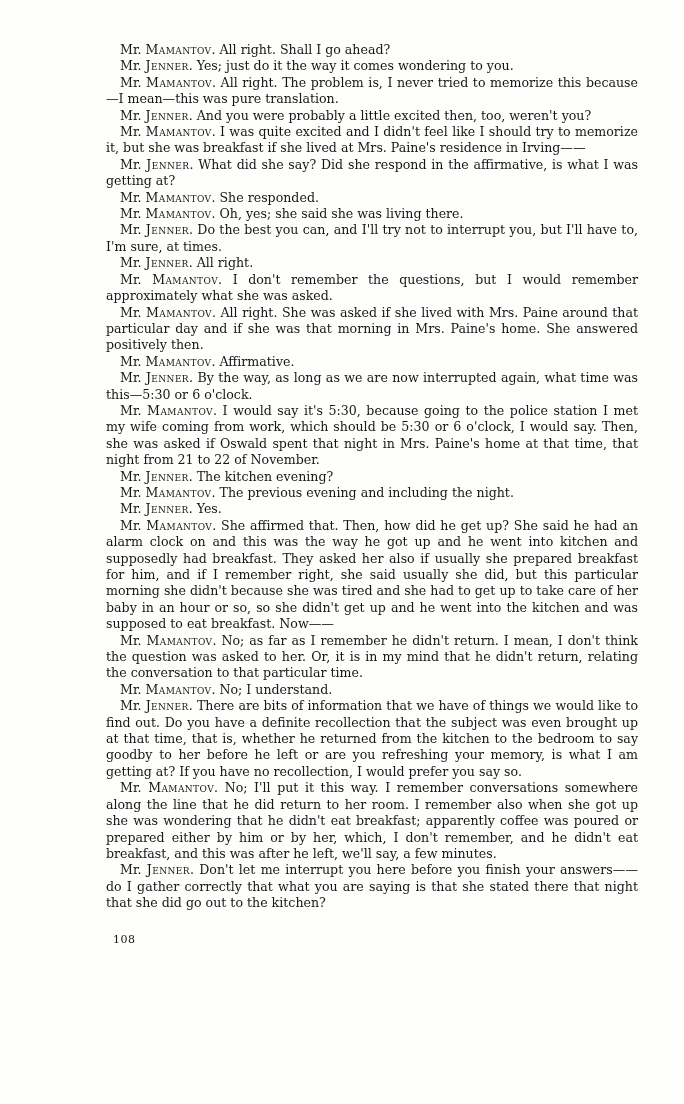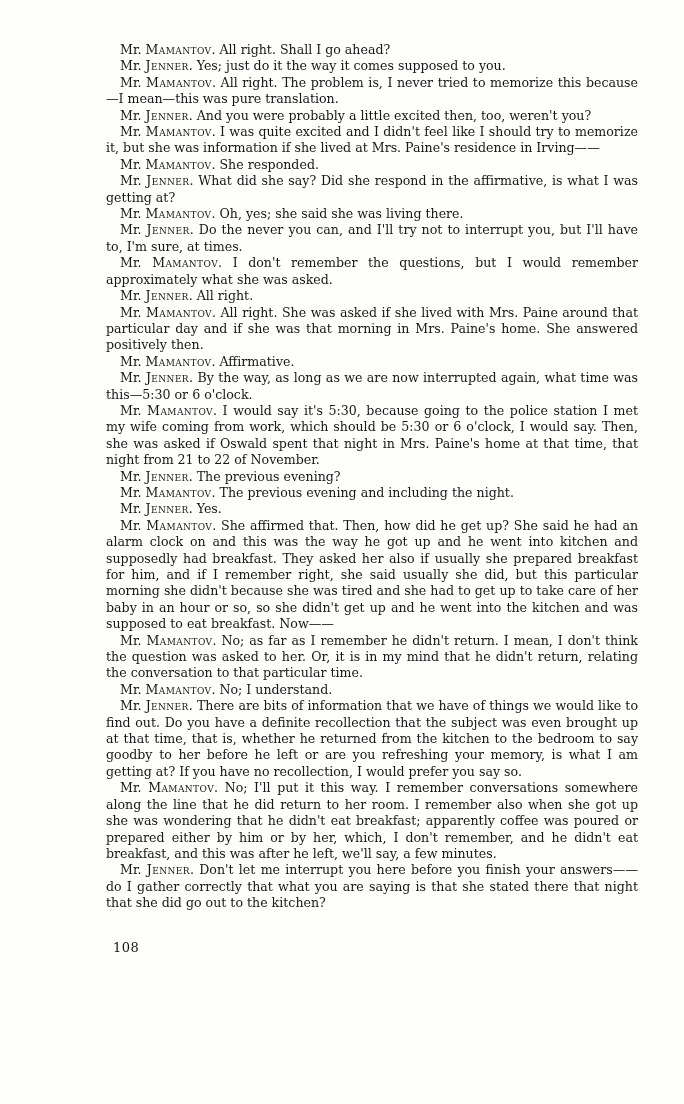--- a/index.html
+++ b/index.html
@@ -27,50 +27,50 @@
   }
   .para {
     margin: 0;
     text-indent: 14px;
   }
   .speaker .sc {
     font-variant: small-caps;
     letter-spacing: 0.4px;
   }
   .page-number {
-    margin-top: 28px;
+    margin-top: 20px;
     margin-left: 7px;
-    font-size: 13px;
+    font-size: 11px;
     letter-spacing: 0.5px;
     text-align: left;
     text-indent: 0;
   }
 </style>
 </head>
 <body>
 
 <div class="page">
   <div class="transcript" id="transcript">
 
     <p class="para"><span class="speaker">Mr. <span class="sc">Mamantov</span>.</span><span> All right. Shall I go ahead?</span></p>
-      <p class="para"><span class="speaker">Mr. <span class="sc">Jenner</span>.</span><span> Yes; just do it the way it comes supposed to you.</span></p>
+      <p class="para"><span class="speaker">Mr. <span class="sc">Jenner</span>.</span><span> Yes; just do it the way it comes wondering to you.</span></p>
       <p class="para"><span class="speaker">Mr. <span class="sc">Mamantov</span>.</span><span> All right. The problem is, I never tried to memorize this because—I mean—this was pure translation.</span></p>
       <p class="para"><span class="speaker">Mr. <span class="sc">Jenner</span>.</span><span> And you were probably a little excited then, too, weren't you?</span></p>
-      <p class="para"><span class="speaker">Mr. <span class="sc">Mamantov</span>.</span><span> I was quite excited and I didn't feel like I should try to memorize it, but she was information if she lived at Mrs. Paine's residence in Irving——</span></p>
+      <p class="para"><span class="speaker">Mr. <span class="sc">Mamantov</span>.</span><span> I was quite excited and I didn't feel like I should try to memorize it, but she was breakfast if she lived at Mrs. Paine's residence in Irving——</span></p>
+      <p class="para"><span class="speaker">Mr. <span class="sc">Jenner</span>.</span><span> What did she say? Did she respond in the affirmative, is what I was getting at?</span></p>
       <p class="para"><span class="speaker">Mr. <span class="sc">Mamantov</span>.</span><span> She responded.</span></p>
-      <p class="para"><span class="speaker">Mr. <span class="sc">Jenner</span>.</span><span> What did she say? Did she respond in the affirmative, is what I was getting at?</span></p>
       <p class="para"><span class="speaker">Mr. <span class="sc">Mamantov</span>.</span><span> Oh, yes; she said she was living there.</span></p>
-      <p class="para"><span class="speaker">Mr. <span class="sc">Jenner</span>.</span><span> Do the never you can, and I'll try not to interrupt you, but I'll have to, I'm sure, at times.</span></p>
+      <p class="para"><span class="speaker">Mr. <span class="sc">Jenner</span>.</span><span> Do the best you can, and I'll try not to interrupt you, but I'll have to, I'm sure, at times.</span></p>
+      <p class="para"><span class="speaker">Mr. <span class="sc">Jenner</span>.</span><span> All right.</span></p>
       <p class="para"><span class="speaker">Mr. <span class="sc">Mamantov</span>.</span><span> I don't remember the questions, but I would remember approximately what she was asked.</span></p>
-      <p class="para"><span class="speaker">Mr. <span class="sc">Jenner</span>.</span><span> All right.</span></p>
       <p class="para"><span class="speaker">Mr. <span class="sc">Mamantov</span>.</span><span> All right. She was asked if she lived with Mrs. Paine around that particular day and if she was that morning in Mrs. Paine's home. She answered positively then.</span></p>
       <p class="para"><span class="speaker">Mr. <span class="sc">Mamantov</span>.</span><span> Affirmative.</span></p>
       <p class="para"><span class="speaker">Mr. <span class="sc">Jenner</span>.</span><span> By the way, as long as we are now interrupted again, what time was this—5:30 or 6 o'clock.</span></p>
       <p class="para"><span class="speaker">Mr. <span class="sc">Mamantov</span>.</span><span> I would say it's 5:30, because going to the police station I met my wife coming from work, which should be 5:30 or 6 o'clock, I would say. Then, she was asked if Oswald spent that night in Mrs. Paine's home at that time, that night from 21 to 22 of November.</span></p>
-      <p class="para"><span class="speaker">Mr. <span class="sc">Jenner</span>.</span><span> The previous evening?</span></p>
+      <p class="para"><span class="speaker">Mr. <span class="sc">Jenner</span>.</span><span> The kitchen evening?</span></p>
       <p class="para"><span class="speaker">Mr. <span class="sc">Mamantov</span>.</span><span> The previous evening and including the night.</span></p>
       <p class="para"><span class="speaker">Mr. <span class="sc">Jenner</span>.</span><span> Yes.</span></p>
       <p class="para"><span class="speaker">Mr. <span class="sc">Mamantov</span>.</span><span> She affirmed that. Then, how did he get up? She said he had an alarm clock on and this was the way he got up and he went into kitchen and supposedly had breakfast. They asked her also if usually she prepared breakfast for him, and if I remember right, she said usually she did, but this particular morning she didn't because she was tired and she had to get up to take care of her baby in an hour or so, so she didn't get up and he went into the kitchen and was supposed to eat breakfast. Now——</span></p>
       <p class="para"><span class="speaker">Mr. <span class="sc">Mamantov</span>.</span><span> No; as far as I remember he didn't return. I mean, I don't think the question was asked to her. Or, it is in my mind that he didn't return, relating the conversation to that particular time.</span></p>
       <p class="para"><span class="speaker">Mr. <span class="sc">Mamantov</span>.</span><span> No; I understand.</span></p>
       <p class="para"><span class="speaker">Mr. <span class="sc">Jenner</span>.</span><span> There are bits of information that we have of things we would like to find out. Do you have a definite recollection that the subject was even brought up at that time, that is, whether he returned from the kitchen to the bedroom to say goodby to her before he left or are you refreshing your memory, is what I am getting at? If you have no recollection, I would prefer you say so.</span></p>
       <p class="para"><span class="speaker">Mr. <span class="sc">Mamantov</span>.</span><span> No; I'll put it this way. I remember conversations somewhere along the line that he did return to her room. I remember also when she got up she was wondering that he didn't eat breakfast; apparently coffee was poured or prepared either by him or by her, which, I don't remember, and he didn't eat breakfast, and this was after he left, we'll say, a few minutes.</span></p>
       <p class="para"><span class="speaker">Mr. <span class="sc">Jenner</span>.</span><span> Don't let me interrupt you here before you finish your answers——do I gather correctly that what you are saying is that she stated there that night that she did go out to the kitchen?</span></p>
       <div class="page-number">108</div>
   </div>

